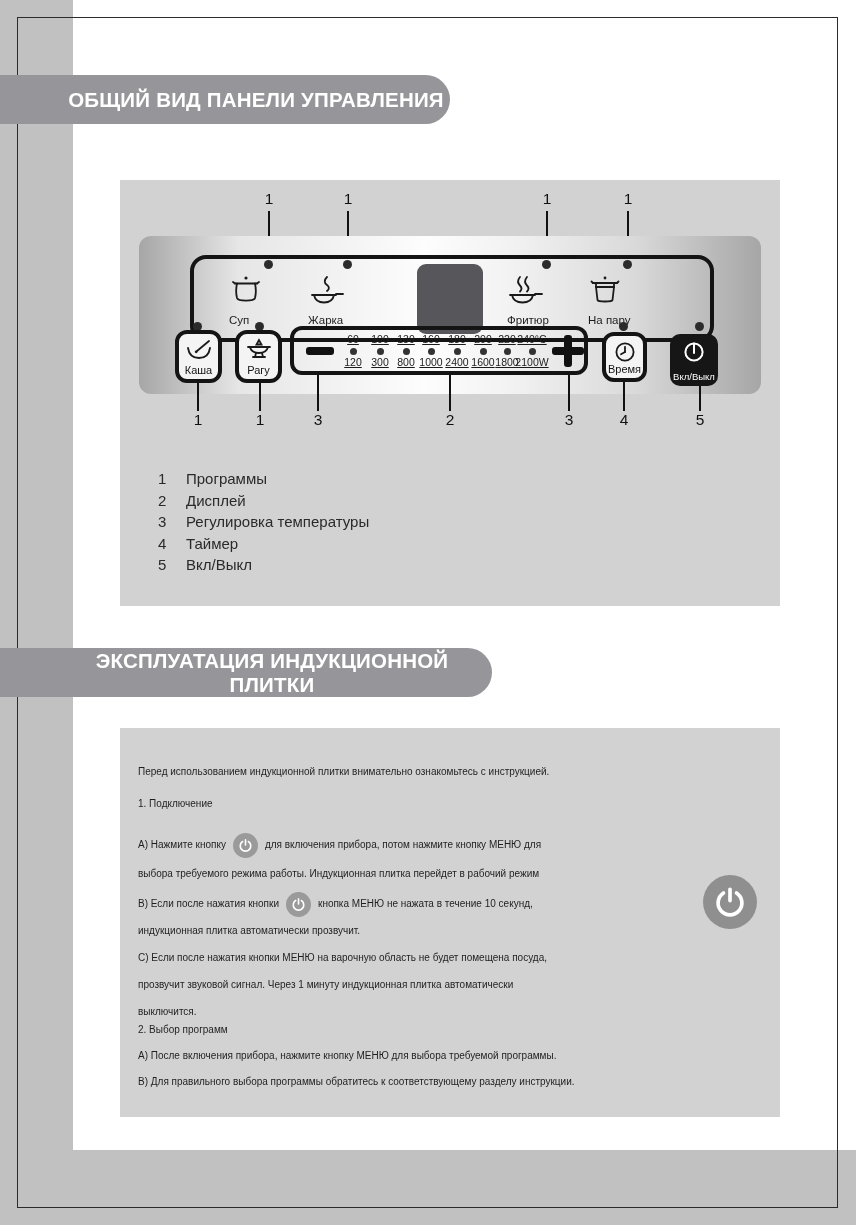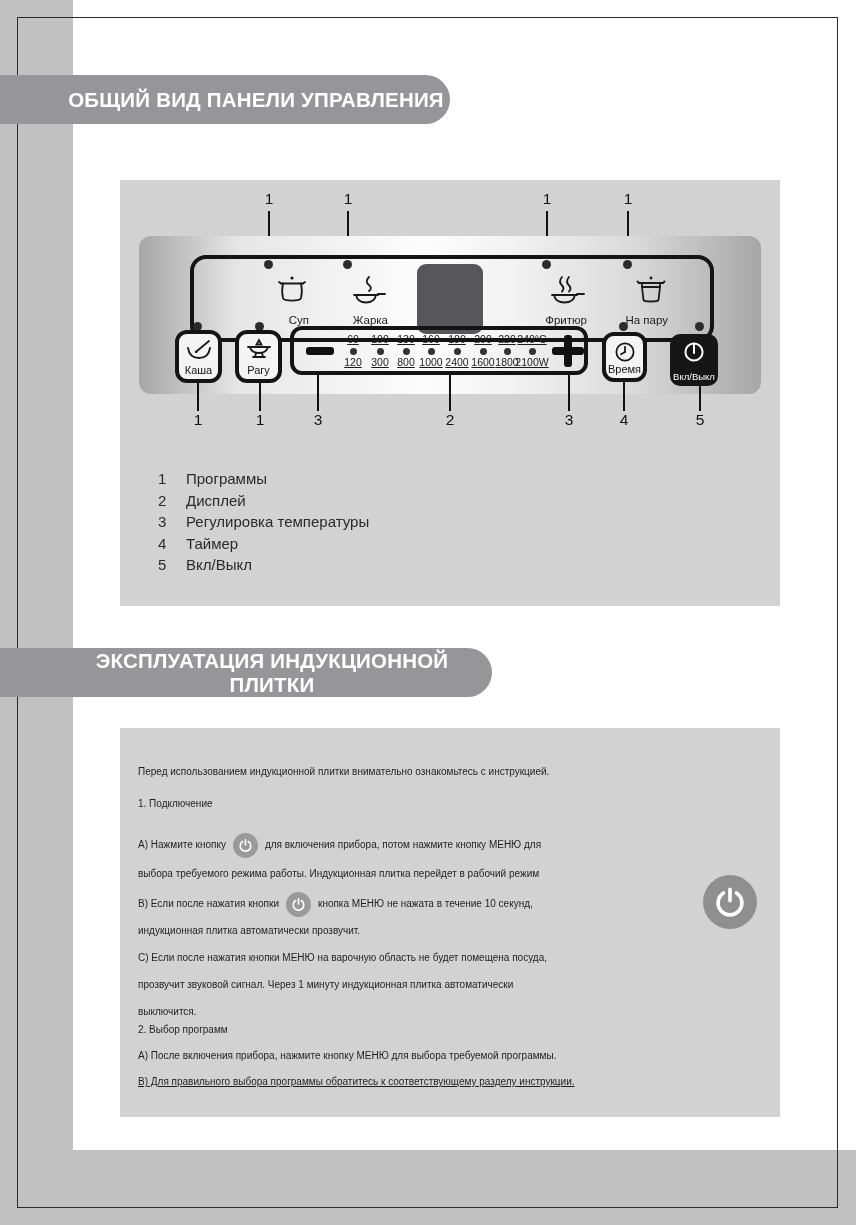--- a/index.html
+++ b/index.html
@@ -16,21 +16,21 @@
   .b2 span{display:block;width:100%;text-align:center;padding-left:52px;box-sizing:border-box;}
   .graybox{position:absolute;left:120px;width:660px;background:#d2d2d2;z-index:2;}
   .box1{top:180px;height:426px;}
   .box2{top:728px;height:389px;font-size:10px;line-height:20px;}
   .silver{position:absolute;left:19px;top:56px;width:622px;height:158px;border-radius:12px;
           background:linear-gradient(to right,#a6a6a6 0%,#e6e6e6 16%,#fdfdfd 46%,#f2f2f2 60%,#d9d9d9 80%,#a6a6a6 100%);}
   .co-num{position:absolute;width:24px;text-align:center;font-size:15.5px;color:#111;}
   .co-line{position:absolute;width:1.6px;background:#111;}
   .dot{position:absolute;width:9px;height:9px;border-radius:50%;background:#2b2b2b;}
   .row1panel{position:absolute;left:70px;top:75px;width:524px;height:87px;border:4.5px solid #141414;border-radius:16px;box-sizing:border-box;}
-  .prog{position:absolute;width:80px;text-align:right;}
+  .prog{position:absolute;width:80px;text-align:left;}
   .prog .plabel{display:block;font-size:11.5px;color:#1c1c1c;margin-top:2px;}
   .displayrect{position:absolute;left:297px;top:84px;width:66px;height:70px;background:#57575b;border-radius:9px;}
   .sqbtn{position:absolute;border:4px solid #141414;border-radius:12px;background:#f4f4f4;box-sizing:border-box;
          display:flex;flex-direction:column;align-items:center;justify-content:flex-end;}
   .sqbtn .blabel{font-size:11px;color:#141414;padding-bottom:3px;}
   .sqbtn svg{position:absolute;top:4px;left:50%;transform:translateX(-50%);}
   .powerbtn{position:absolute;left:550px;top:154px;width:48px;height:52px;background:#161616;border-radius:10px;
             display:flex;flex-direction:column;align-items:center;justify-content:flex-end;}
   .powerbtn .blabel{font-size:9.5px;color:#fff;padding-bottom:4px;}
   .powerbtn svg{position:absolute;top:6px;left:50%;transform:translateX(-50%);}
@@ -291,21 +291,21 @@
           </svg>
         </span><span>кнопка МЕНЮ не нажата в течение 10 секунд,</span>
     </div>
     <div class="txtline" style="top:193px;">индукционная плитка автоматически прозвучит.</div>
     <div class="txtline" style="top:220px;">С) Если после нажатия кнопки МЕНЮ на варочную область не будет помещена посуда,</div>
     <div class="txtline" style="top:247px;">прозвучит звуковой сигнал. Через 1 минуту индукционная плитка автоматически</div>
     <div class="txtline" style="top:274px;">выключится.</div>
 
     <div class="txtline" style="top:292px;">2.  Выбор программ</div>
     <div class="txtline" style="top:318px;">А) После включения прибора, нажмите кнопку МЕНЮ для выбора требуемой программы.</div>
-    <div class="txtline" style="top:344px;text-decoration:underline;">В) Для правильного выбора программы обратитесь к соответствующему разделу инструкции.</div>
+    <div class="txtline" style="top:344px;">В) Для правильного выбора программы обратитесь к соответствующему разделу инструкции.</div>
 
     <div class="bigbadge">
       <svg width="34" height="34" viewBox="0 0 24 24" fill="none" stroke="#ffffff" stroke-width="2.6" stroke-linecap="round">
           <path d="M12 3 V11"></path>
           <path d="M7.4 5.6 a8.4 8.4 0 1 0 9.2 0"></path>
         </svg>
     </div>
   </div>
 </div>
 

